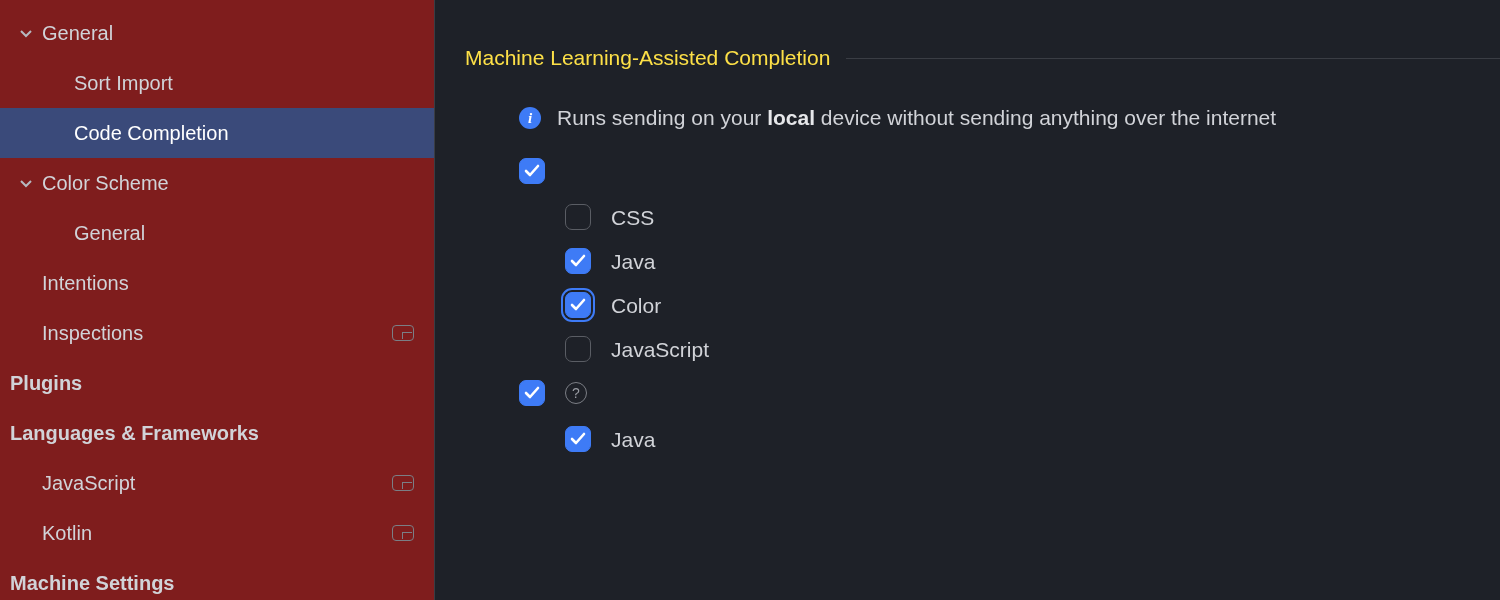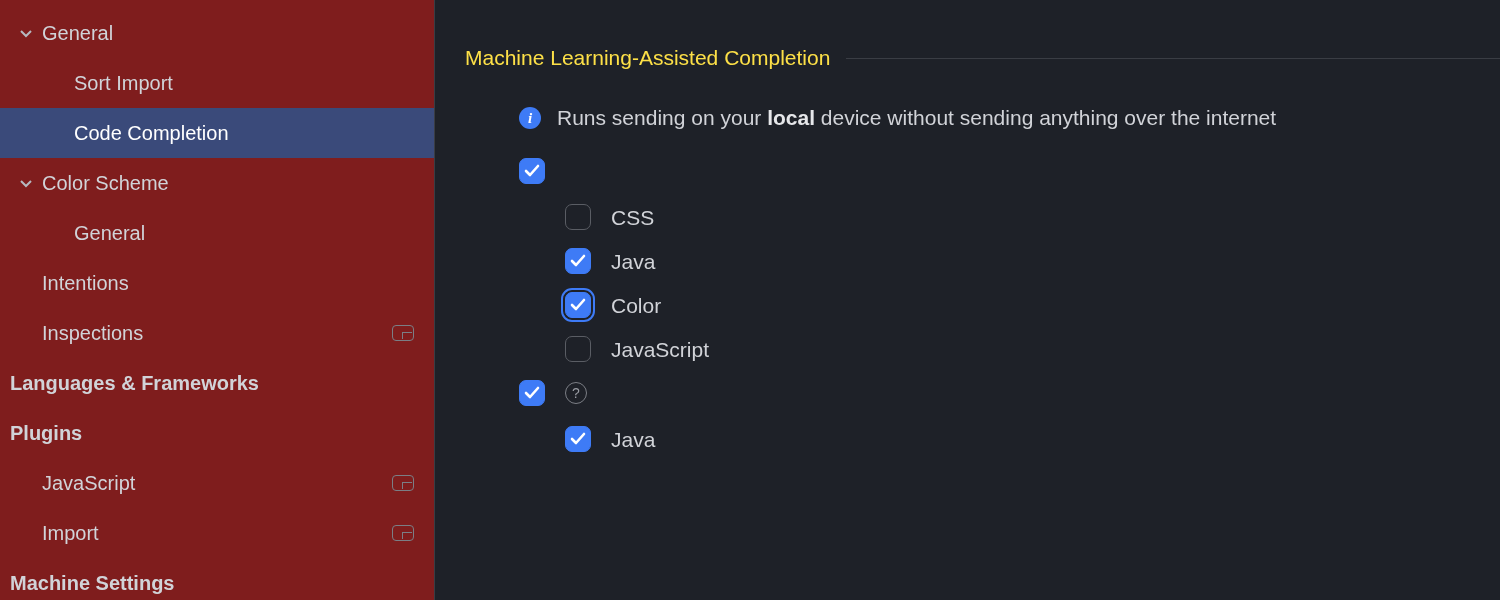--- a/index.html
+++ b/index.html
@@ -145,34 +145,34 @@
         <span class="pad1"></span>
         <span class="label">Intentions</span>
       </div>
       <div class="tree-row">
         <span class="pad1"></span>
         <span class="label">Inspections</span>
         <span class="badge"></span>
       </div>
       <div class="tree-row bold">
         <span class="pad0"></span>
-        <span class="label">Languages &amp; Frameworks</span>
+        <span class="label">Plugins</span>
       </div>
       <div class="tree-row bold">
         <span class="pad0"></span>
-        <span class="label">Plugins</span>
+        <span class="label">Languages &amp; Frameworks</span>
       </div>
       <div class="tree-row">
         <span class="pad1"></span>
         <span class="label">JavaScript</span>
         <span class="badge"></span>
       </div>
       <div class="tree-row">
         <span class="pad1"></span>
-        <span class="label">Import</span>
+        <span class="label">Kotlin</span>
         <span class="badge"></span>
       </div>
       <div class="tree-row bold">
         <span class="pad0"></span>
         <span class="label">Machine Settings</span>
       </div>
     </div>
 
   <div class="main">
     <div class="section-header">

